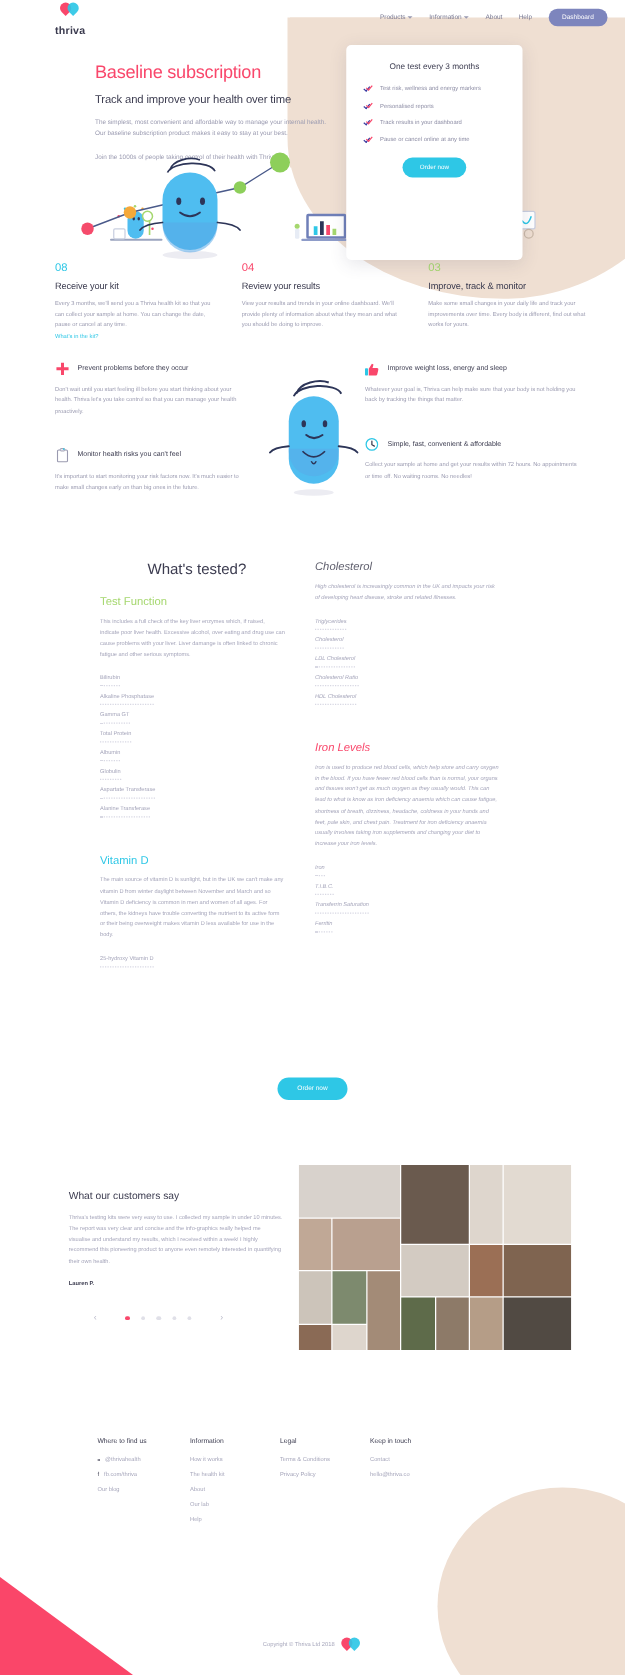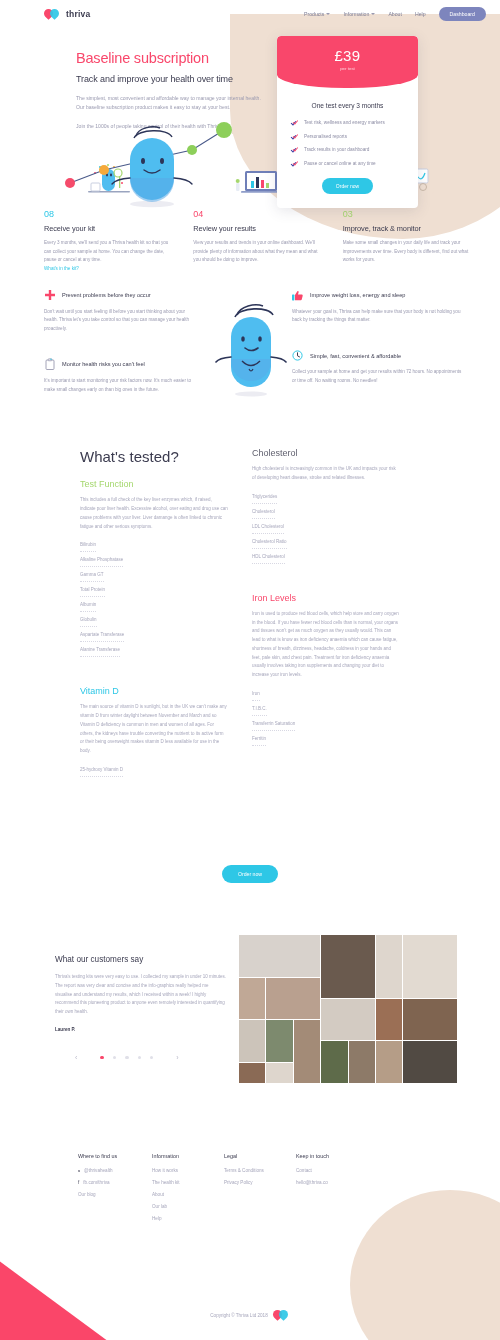--- a/index.html
+++ b/index.html
@@ -36,21 +36,21 @@
     clip-path: polygon(0 0, 100% 100%, 0 100%);
     z-index: 0;
   }
 
   
   .header {
     position: relative; z-index: 5;
     height: 28px; display: flex; align-items: center;
     padding: 0 14px 0 44px;
   }
-  .logo-wrap { display: flex; align-items: center; gap: 5px; }
+  .logo-wrap { display: flex; align-items: center; gap: 5px; flex-direction: column; }
   .logo-mark { width: 17px; height: 14px; position: relative; }
   .logo-mark .h1, .logo-mark .h2 {
     position: absolute; width: 9px; height: 9px; border-radius: 50% 50% 50% 0;
     transform: rotate(-45deg);
   }
   .logo-mark .h1 { left: 0; top: 2px; background: #f9476b; }
   .logo-mark .h2 { left: 6px; top: 2px; background: #2ec7e6; opacity: .92; }
   .logo-text { font-size: 8.5px; font-weight: bold; color: #3b3b4f; letter-spacing: .2px;}
   .nav { margin-left: auto; display: flex; align-items: center; gap: 13px; }
   .nav-item { font-size: 5.2px; color: #7b7b94; display: flex; align-items: center; gap: 2px; white-space: nowrap; }
@@ -123,22 +123,22 @@
   .kb-item { margin-bottom: 24px; }
   .kb-head { display: flex; align-items: center; gap: 7px; }
   .kb-ic { width: 11px; height: 13px; flex: 0 0 11px; display:flex; align-items:center; justify-content:center;}
   .kb-h { font-size: 5.6px; color: #3b3b4f; }
   .kb-b { font-size: 4.6px; color: #9a9ab0; line-height: 1.9; margin-top: 6px; }
   .kb-mascot { position: absolute; left: 215px; top: 28px; width: 72px; height: 100px; }
 
   
   .wt { position: relative; z-index: 3; display: flex; padding: 30px 40px 0 80px; }
   .wt-col { width: 148px; }
-  .wt-col.right { margin-left: 24px; }
-  .wt-title { font-size: 15px; color: #3b3b4f; margin-bottom: 14px; }
+  .wt-col.right { margin-left: 24px; font-style: italic; }
+  .wt-title { font-size: 12px; color: #3b3b4f; margin-bottom: 14px; margin-left: 38px; }
   .sec-h { font-size: 9px; margin-bottom: 7px; font-weight: normal; }
   .sec-h.green { color: #a5d76e; }
   .sec-h.cyan { color: #2ec7e6; margin-top: 24px; }
   .sec-h.grey { color: #61616f; }
   .sec-h.pink { color: #f9476b; }
   .sec-b { font-size: 4.5px; color: #a6a6bb; line-height: 1.95; margin-bottom: 11px; }
   .marker { font-size: 4.5px; color: #a6a6bb; border-bottom: 1px dotted #d8d8e3; padding-bottom: 4px; margin-bottom: 5px; display:inline-block; }
   .markers { display: flex; flex-direction: column; align-items: flex-start; }
   .blk { margin-bottom: 24px; }
 
@@ -226,24 +226,20 @@
       <path d="M78 70q-14 1-18 6" fill="none" stroke="#2d3558" stroke-width="1.4" stroke-linecap="round"></path>
       <path d="M122 70q14 1 18 6" fill="none" stroke="#2d3558" stroke-width="1.4" stroke-linecap="round"></path>
       <circle cx="18" cy="75" r="5" fill="#f54b6b"></circle>
       <circle cx="52" cy="62" r="5" fill="#f5a93a"></circle>
       <circle cx="140" cy="42" r="5" fill="#8dcf5a"></circle>
       <circle cx="172" cy="22" r="8" fill="#8dcf5a"></circle>
     </svg>
   </div>
 
   <div class="price-card">
-    <div class="price-top">
-      <div class="price-amount">£39</div>
-      <div class="price-per">per test</div>
-    </div>
     <div class="price-head">One test every 3 months</div>
     <div class="feat-list">
       <div class="feat">
         <span class="tick"></span>
         <span class="feat-t">Test risk, wellness and energy markers</span>
       </div>
       <div class="feat">
         <span class="tick"></span>
         <span class="feat-t">Personalised reports</span>
       </div>

